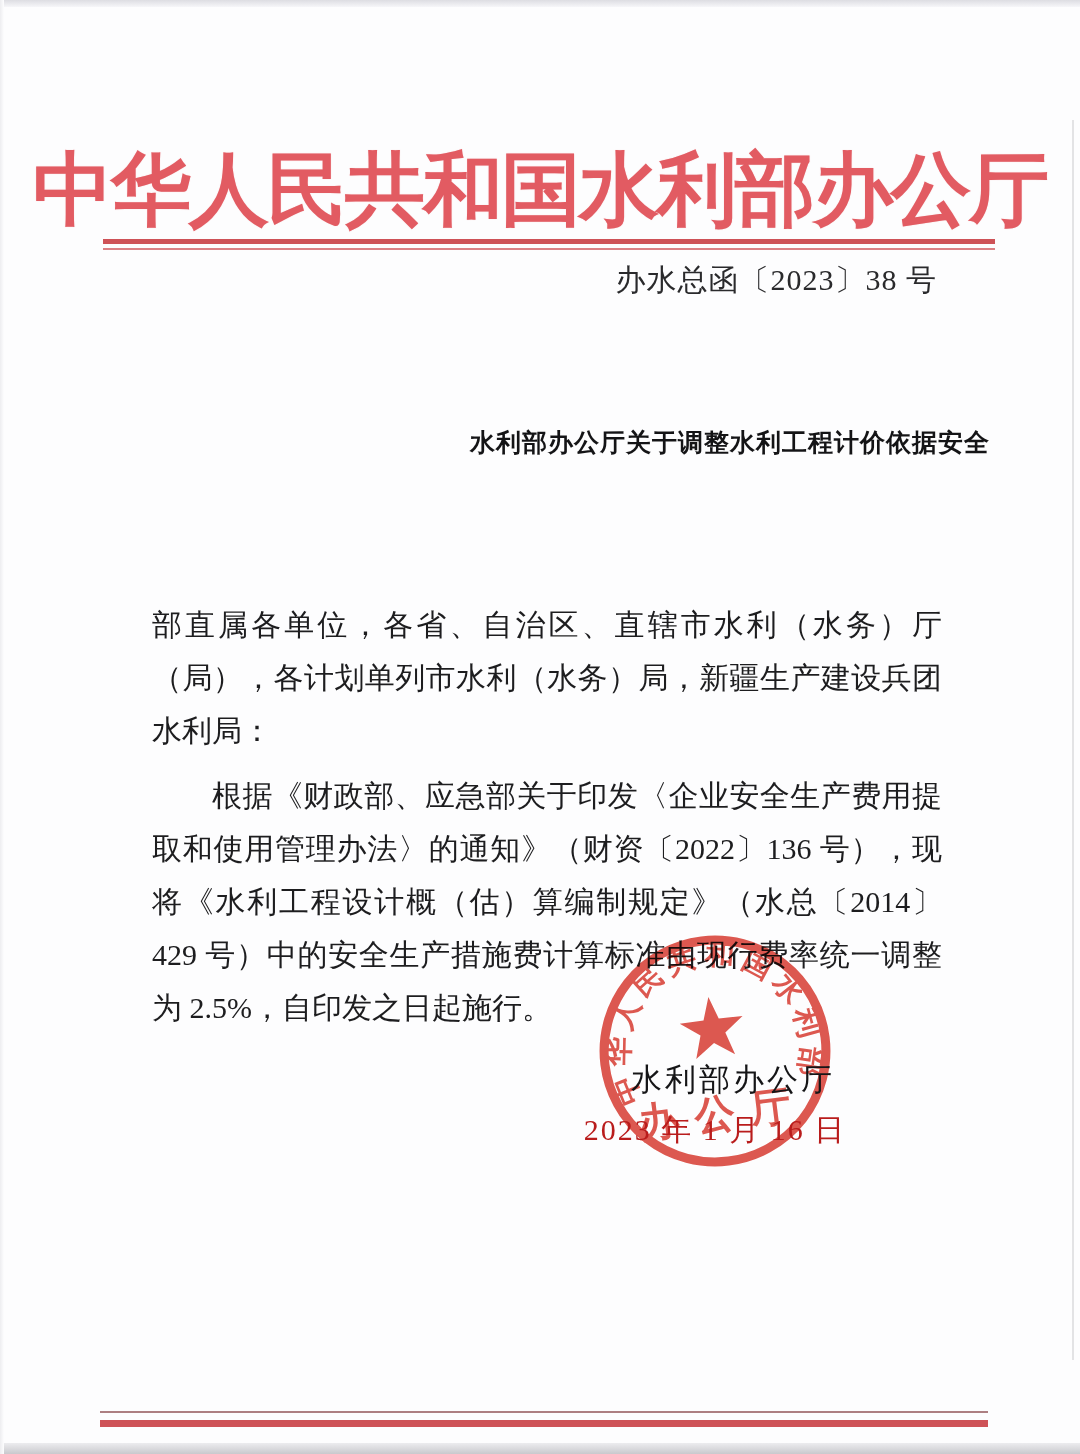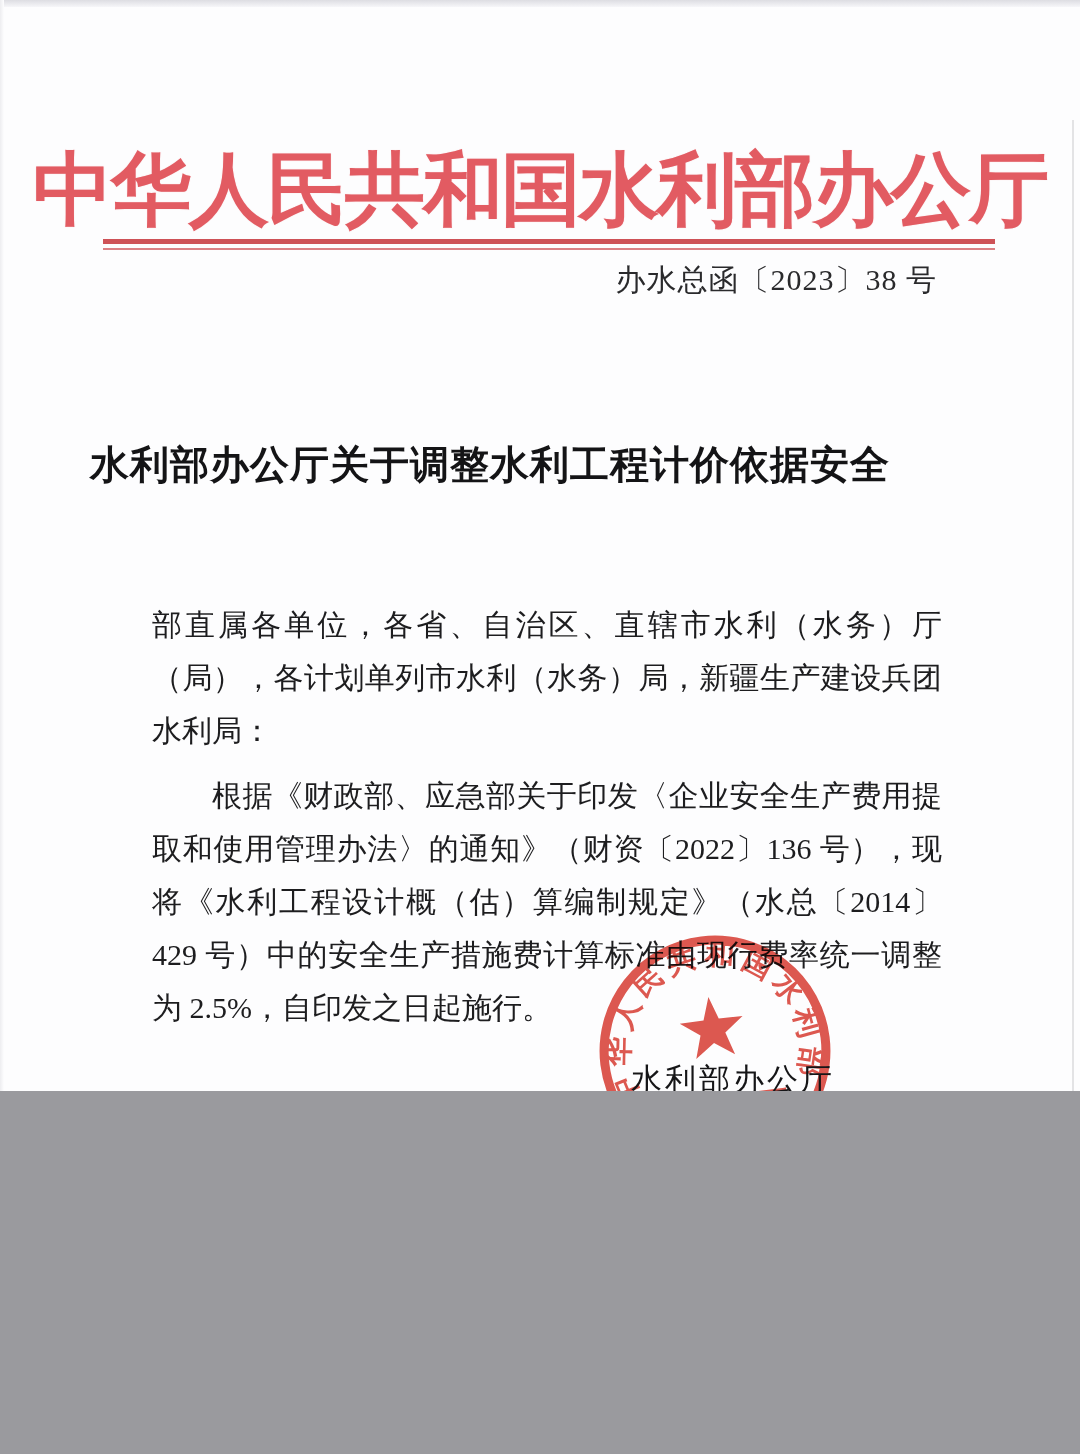--- a/index.html
+++ b/index.html
@@ -1,18 +1,18 @@
 <!DOCTYPE html>
 <html><head>
 <meta charset="utf-8">
 <style>
   html,body{margin:0;padding:0;background:#9a9a9e;}
   .page{
     position:relative;
-    width:1080px;height:1091px;
+    width:1080px;height:1454px;
     margin:0 auto;
     background:#fdfdfe;
     overflow:hidden;
     font-family:"Liberation Serif","DejaVu Serif",serif;
     color:#1d1d1f;
   }
   
   .scan-edge-top{position:absolute;left:0;top:0;width:1080px;height:7px;
     background:linear-gradient(#dddde2,#f6f6f9);}
   .scan-edge-bottom{position:absolute;left:0;top:1443px;width:1080px;height:11px;
@@ -37,23 +37,23 @@
 
   .doc-number{
     position:absolute;right:143px;top:261px;
     font-size:30px;line-height:38px;
     color:#2a2a2c;
     letter-spacing:1px;
     white-space:nowrap;
   }
 
   .title{
-    position:absolute;left:90px;top:436px;width:900px;
-    text-align:left;
-    font-size:39px;line-height:58px;font-weight:bold;
+    position:absolute;left:90px;top:414px;width:900px;
+    text-align:right;
+    font-size:25px;line-height:58px;font-weight:bold;
     color:#141416;
     letter-spacing:1px;
   }
 
   .body-text{
     position:absolute;left:140px;top:586px;width:814px;
     font-size:30px;line-height:53px;
     color:#1d1d1f;
     text-align:justify;
   }

